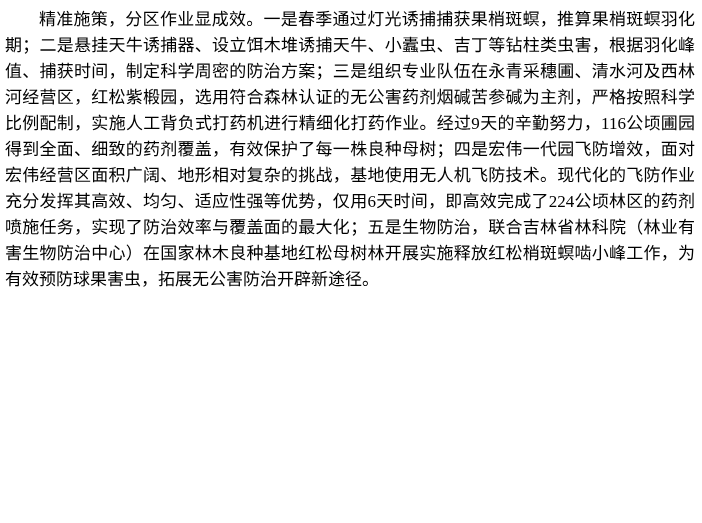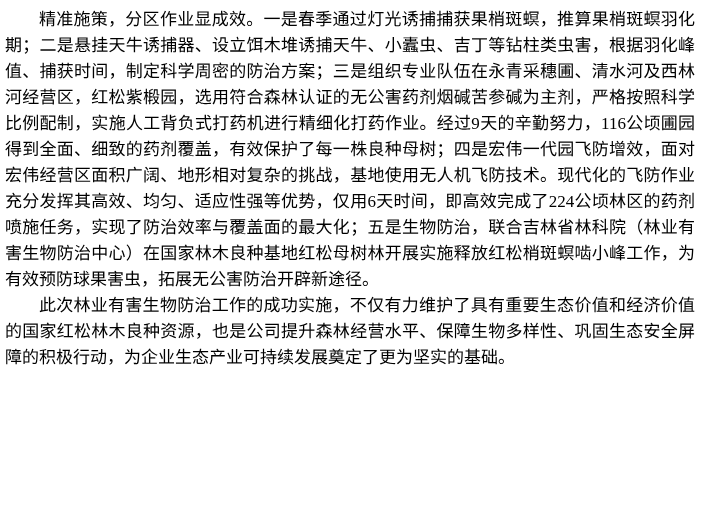--- a/index.html
+++ b/index.html
@@ -30,14 +30,13 @@
     text-justify: inter-ideograph;
     text-indent: 2em;
     word-break: break-all;
   }
 </style>
 </head>
 <body>
 
 <main class="page">
   <p>精准施策，分区作业显成效。一是春季通过灯光诱捕捕获果梢斑螟，推算果梢斑螟羽化期；二是悬挂天牛诱捕器、设立饵木堆诱捕天牛、小蠹虫、吉丁等钻柱类虫害，根据羽化峰值、捕获时间，制定科学周密的防治方案；三是组织专业队伍在永青采穗圃、清水河及西林河经营区，红松紫椴园，选用符合森林认证的无公害药剂烟碱苦参碱为主剂，严格按照科学比例配制，实施人工背负式打药机进行精细化打药作业。经过9天的辛勤努力，116公顷圃园得到全面、细致的药剂覆盖，有效保护了每一株良种母树；四是宏伟一代园飞防增效，面对宏伟经营区面积广阔、地形相对复杂的挑战，基地使用无人机飞防技术。现代化的飞防作业充分发挥其高效、均匀、适应性强等优势，仅用6天时间，即高效完成了224公顷林区的药剂喷施任务，实现了防治效率与覆盖面的最大化；五是生物防治，联合吉林省林科院（林业有害生物防治中心）在国家林木良种基地红松母树林开展实施释放红松梢斑螟啮小峰工作，为有效预防球果害虫，拓展无公害防治开辟新途径。</p>
-  <p>此次林业有害生物防治工作的成功实施，不仅有力维护了具有重要生态价值和经济价值的国家红松林木良种资源，也是公司提升森林经营水平、保障生物多样性、巩固生态安全屏障的积极行动，为企业生态产业可持续发展奠定了更为坚实的基础。</p>
 </main>
 
 </body></html>

